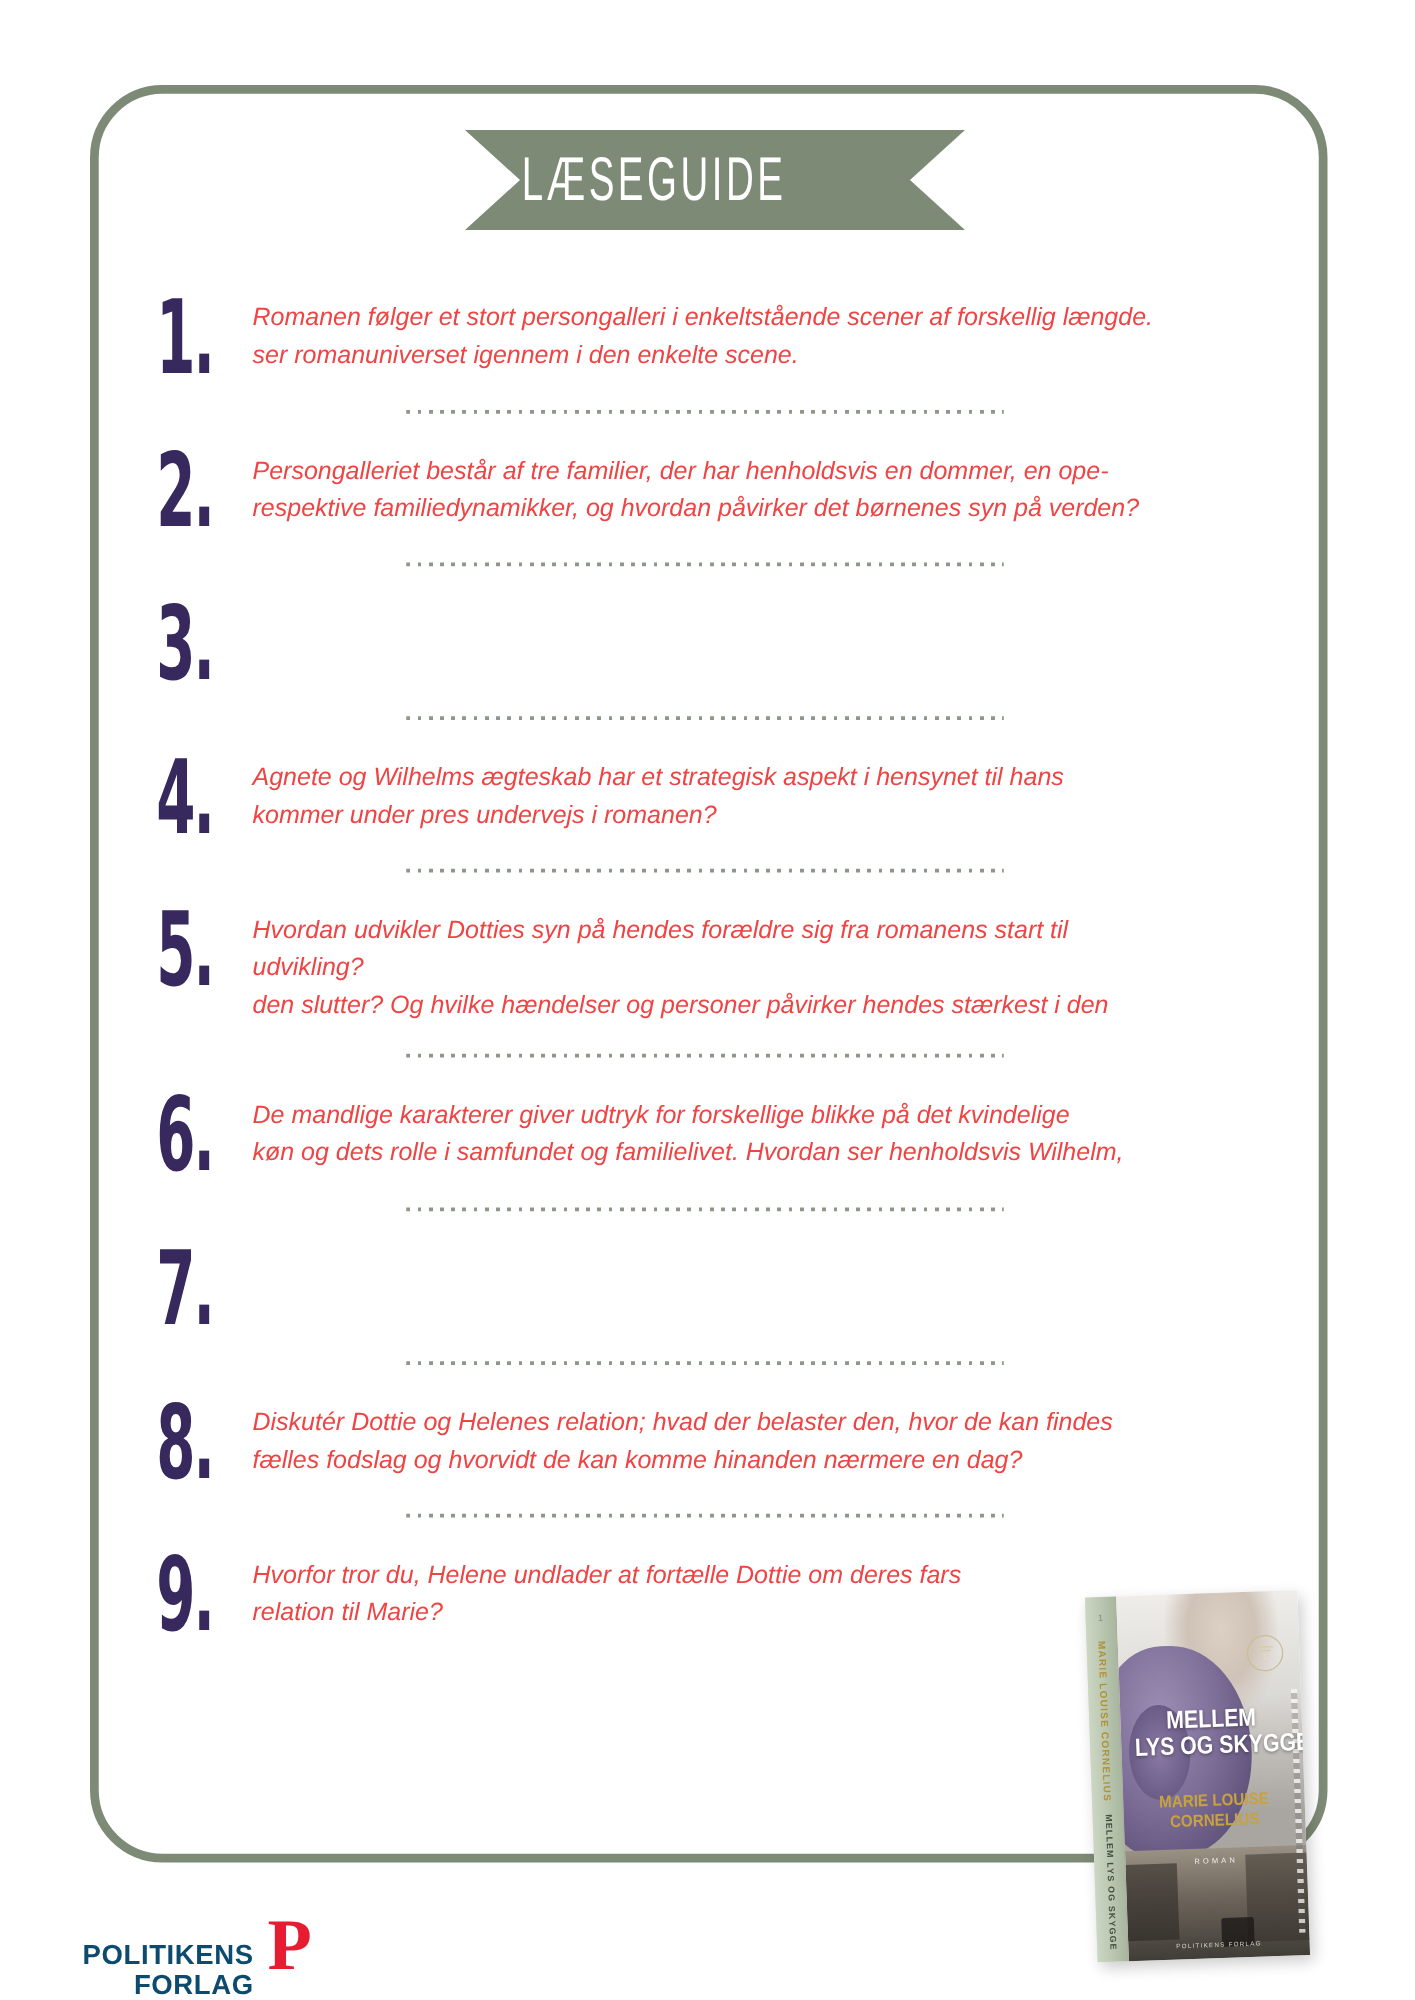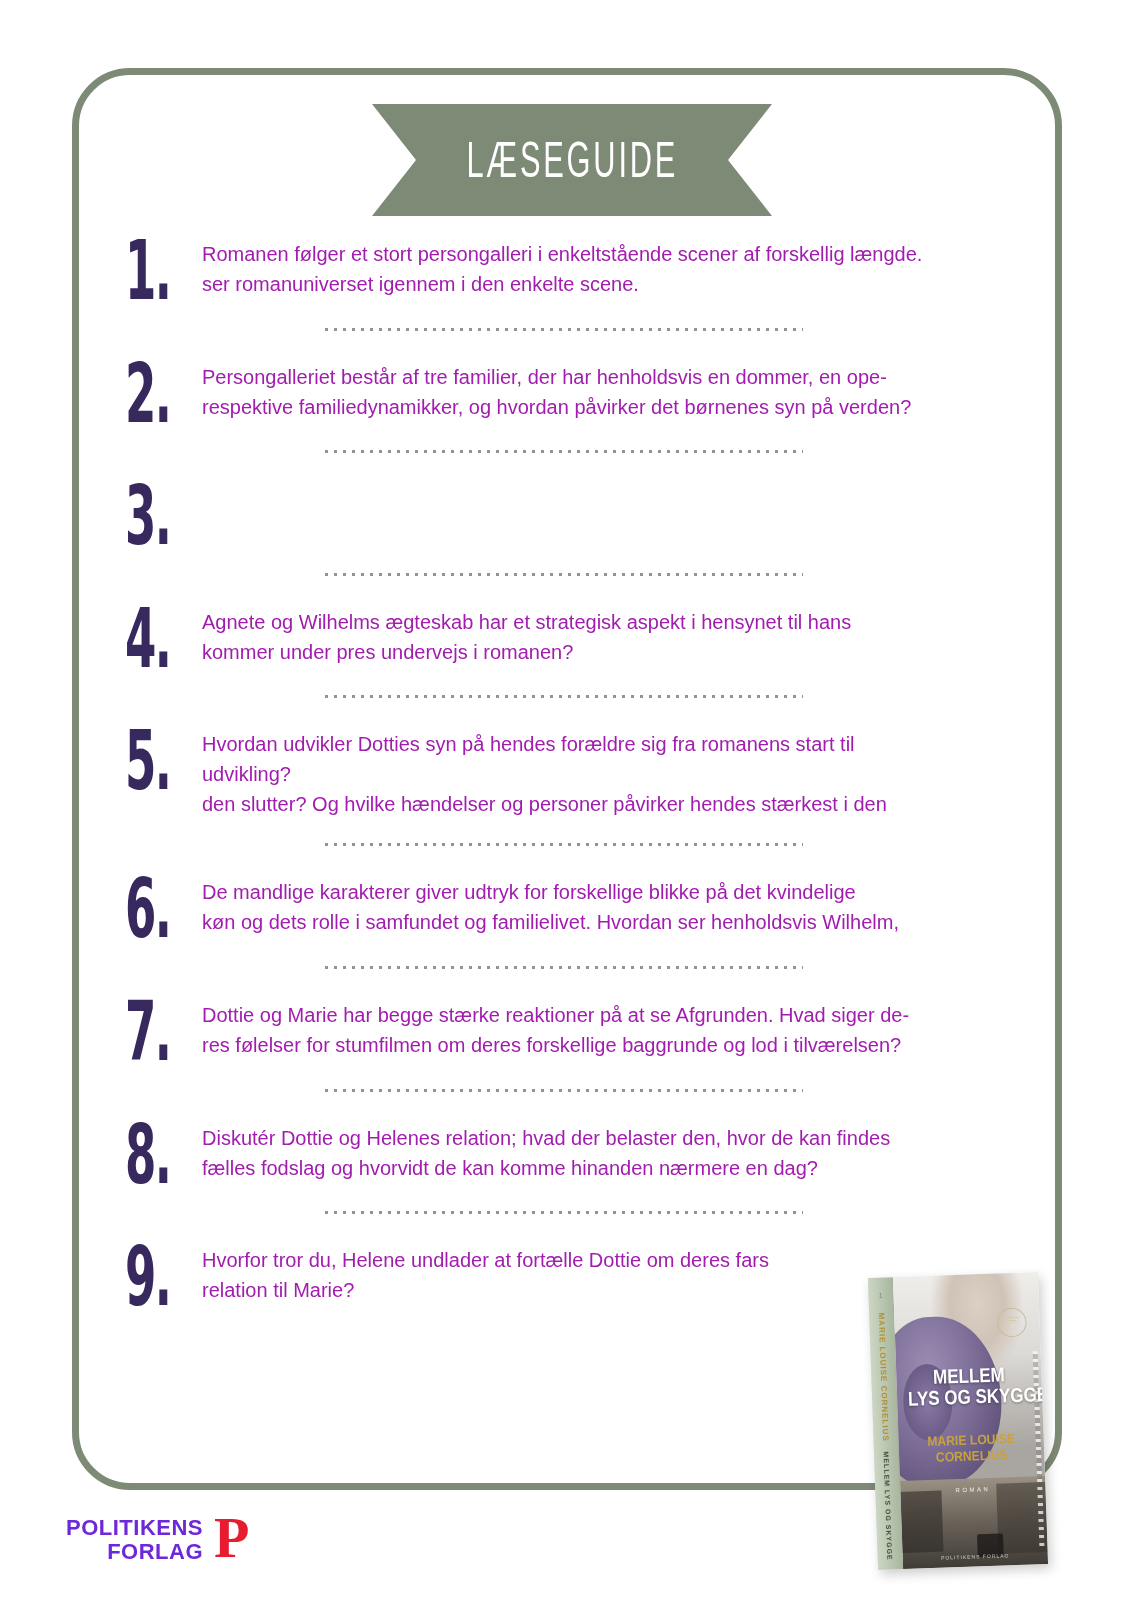--- a/index.html
+++ b/index.html
@@ -7,45 +7,45 @@
     width:1132px;height:1600px;position:relative;background:#ffffff;
     font-family:"Liberation Sans",sans-serif;overflow:hidden;color:#2d2b2a;
   }
   
   .frame{
     position:absolute;left:72px;top:68px;width:976px;height:1408px;
     border:7px solid #7d8a75;border-radius:58px;background:transparent;
   }
   
   .banner{
-    position:absolute;left:372px;top:104px;width:400px;height:112px;
-    background:#7d8a75;display:flex;align-items:center;justify-content:center;
+    position:absolute;left:372px;top:104px;width:400px;height:80px;
+    background:#7d8a75;display:flex;align-items:center;justify-content:flex-start;
     clip-path:polygon(0 0,100% 0,calc(100% - 44px) 50%,100% 100%,0 100%,44px 50%);
   }
   .banner-title{
     color:#ffffff;font-size:44px;letter-spacing:4px;font-weight:normal;
     transform:scaleX(.70) scaleY(1.12);transform-origin:center;white-space:nowrap;
   }
   
   .content{position:absolute;left:125px;top:238px;width:900px;}
   .item{display:flex;align-items:flex-start;}
   .num{
     flex:none;width:77px;color:#37295e;font-weight:bold;font-size:82px;line-height:.80;
     font-family:"DejaVu Sans",sans-serif;letter-spacing:-3px;
     transform:scaleX(.55);transform-origin:left top;
   }
-  .text{font-size:20px;line-height:30px;color:#a21caf;padding-top:1px;}
+  .text{font-size:20px;line-height:30px;color:#ef4444;padding-top:1px;font-style:italic;}
   .ln{display:block;white-space:pre;}
   .divider{
     height:3px;width:478px;margin:24px 0 30px 200px;
     background:repeating-linear-gradient(90deg,#8e978a 0 3px,transparent 3px 9px);
   }
   
   .logo{position:absolute;left:66px;top:1516px;display:flex;align-items:center;gap:11px;}
-  .logo-text{text-align:right;font-weight:bold;font-size:22px;line-height:24px;letter-spacing:.5px;color:#6d28d9;}
+  .logo-text{text-align:right;font-weight:bold;font-size:22px;line-height:24px;letter-spacing:.5px;color:#0c4a6e;margin-top:36px;}
   .logo-p{
     color:#e81c30;font-family:"Liberation Serif",serif;font-weight:bold;
     font-size:58px;line-height:.85;margin-top:-4px;
   }
   
   .book{
     position:absolute;left:873px;top:1275px;width:170px;height:292px;display:flex;
     transform:rotate(-2deg);z-index:5;box-shadow:3px 5px 12px rgba(0,0,0,.20);background:#fff;
   }
   .spine{
@@ -162,24 +162,20 @@
     <div class="num">6.</div>
     <div class="text">
       <span class="ln">De mandlige karakterer giver udtryk for forskellige blikke på det kvindelige</span>
       <span class="ln">køn og dets rolle i samfundet og familielivet. Hvordan ser henholdsvis Wilhelm,</span>
     </div>
   </div>
   <div class="divider"></div>
 
   <div class="item">
     <div class="num">7.</div>
-    <div class="text">
-      <span class="ln">Dottie og Marie har begge stærke reaktioner på at se Afgrunden. Hvad siger de-</span>
-      <span class="ln">res følelser for stumfilmen om deres forskellige baggrunde og lod i tilværelsen?</span>
-    </div>
   </div>
   <div class="divider"></div>
 
   <div class="item">
     <div class="num">8.</div>
     <div class="text">
       <span class="ln">Diskutér Dottie og Helenes relation; hvad der belaster den, hvor de kan findes</span>
       <span class="ln">fælles fodslag og hvorvidt de kan komme hinanden nærmere en dag?</span>
     </div>
   </div>

